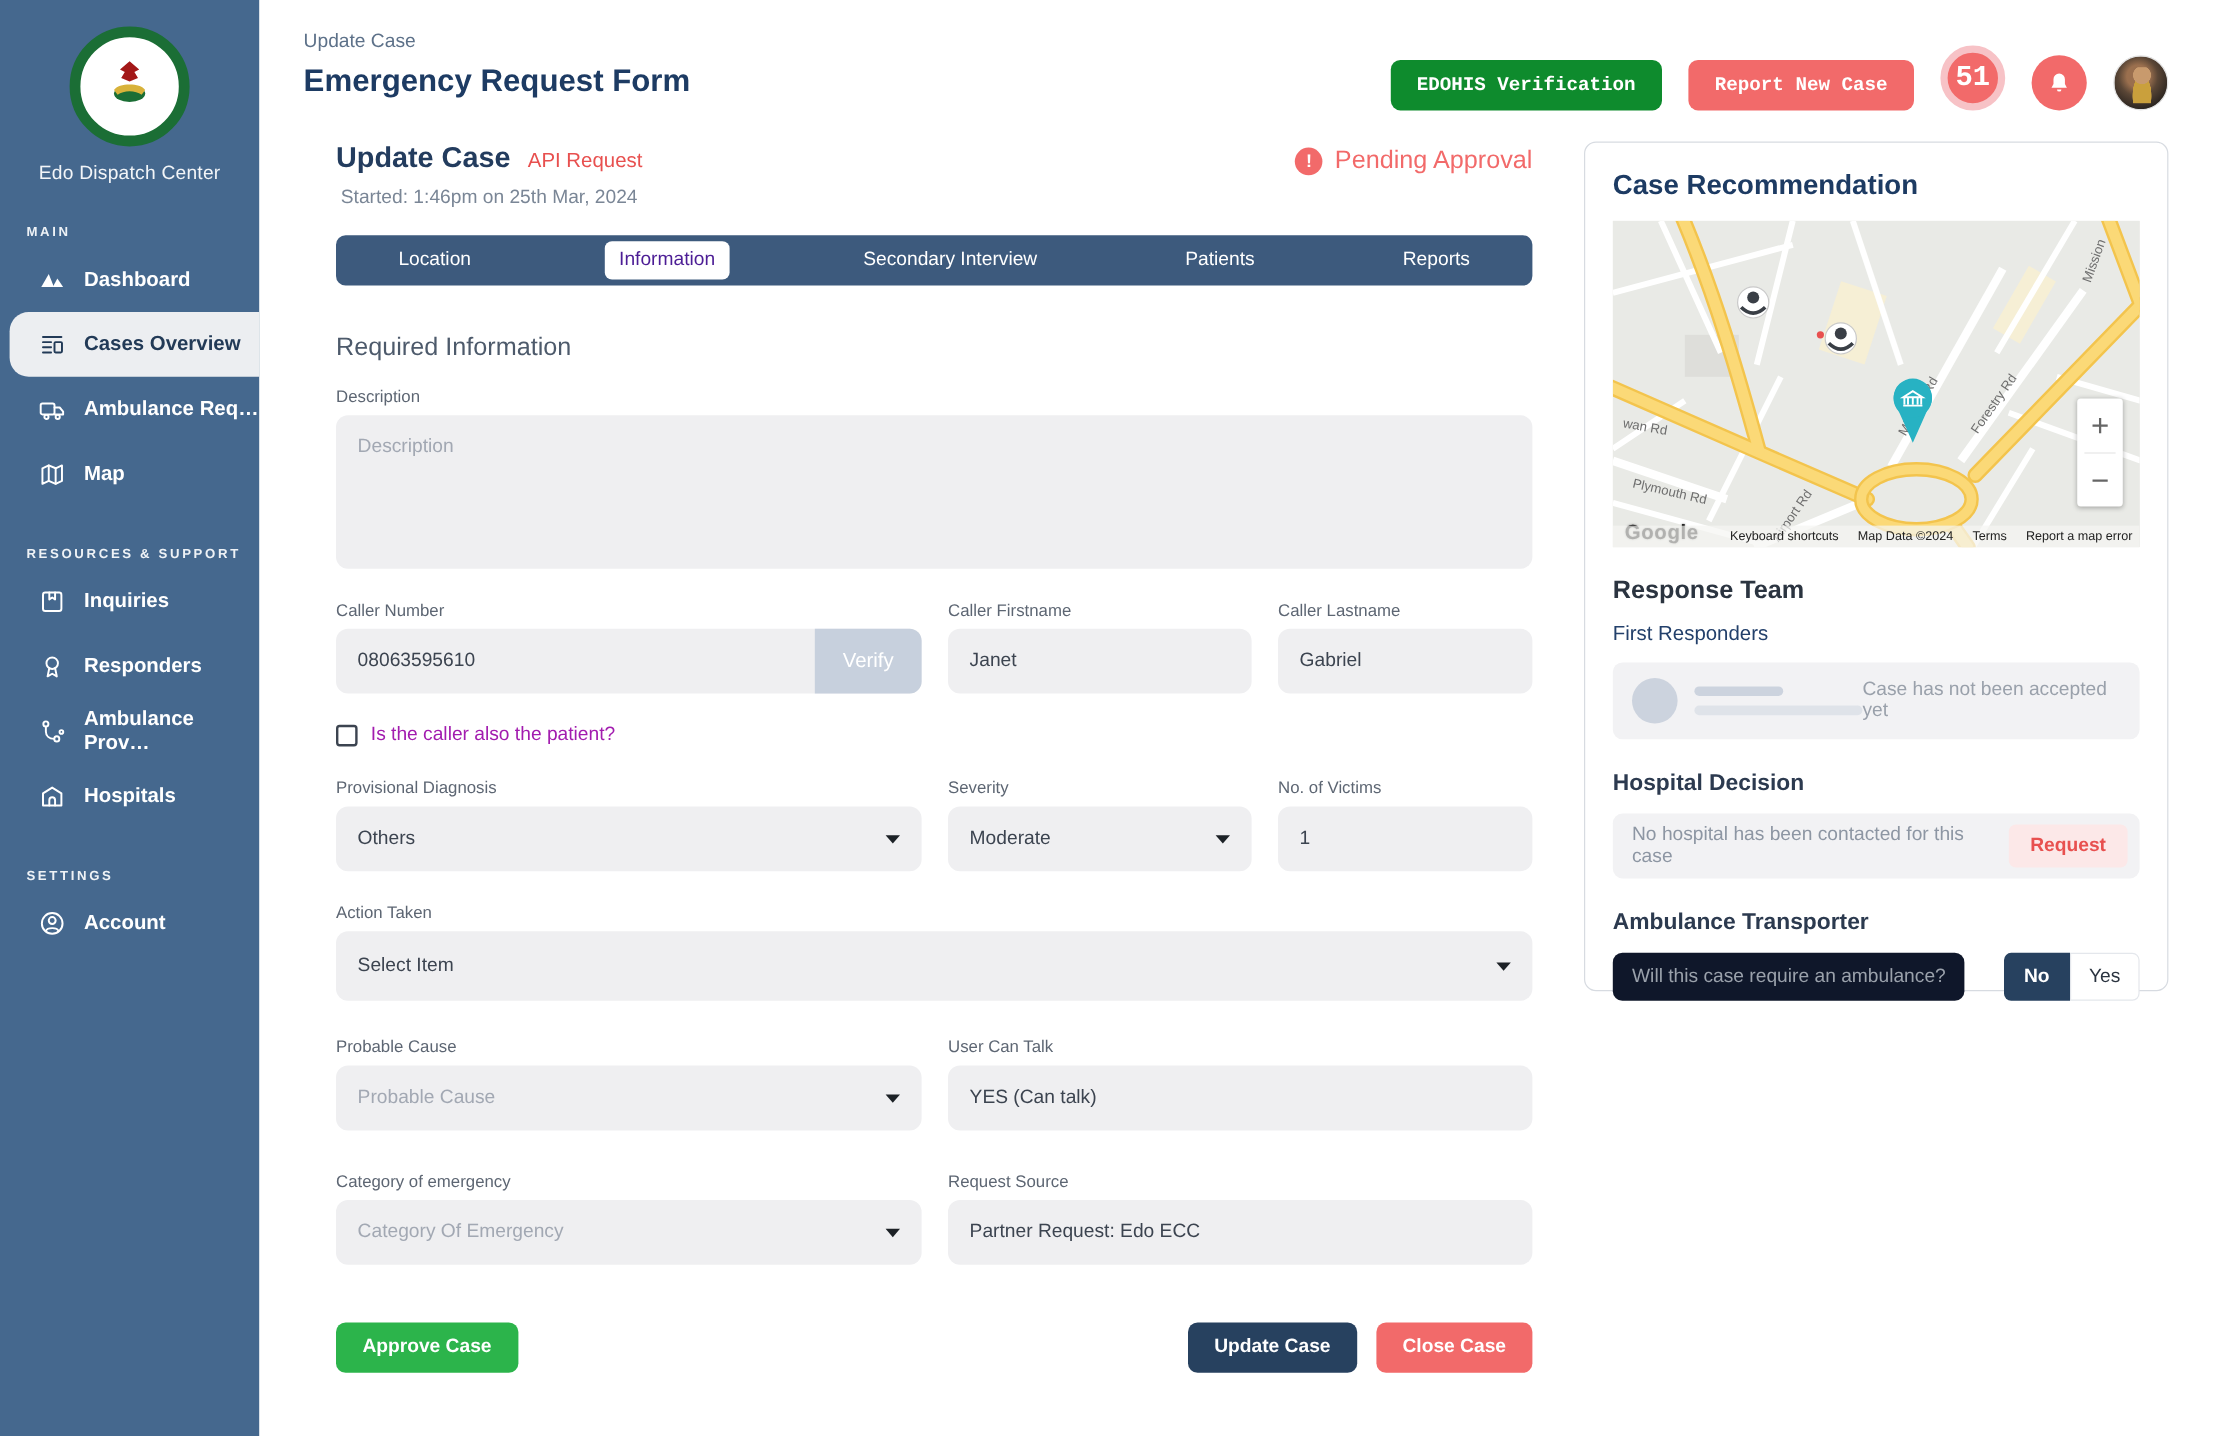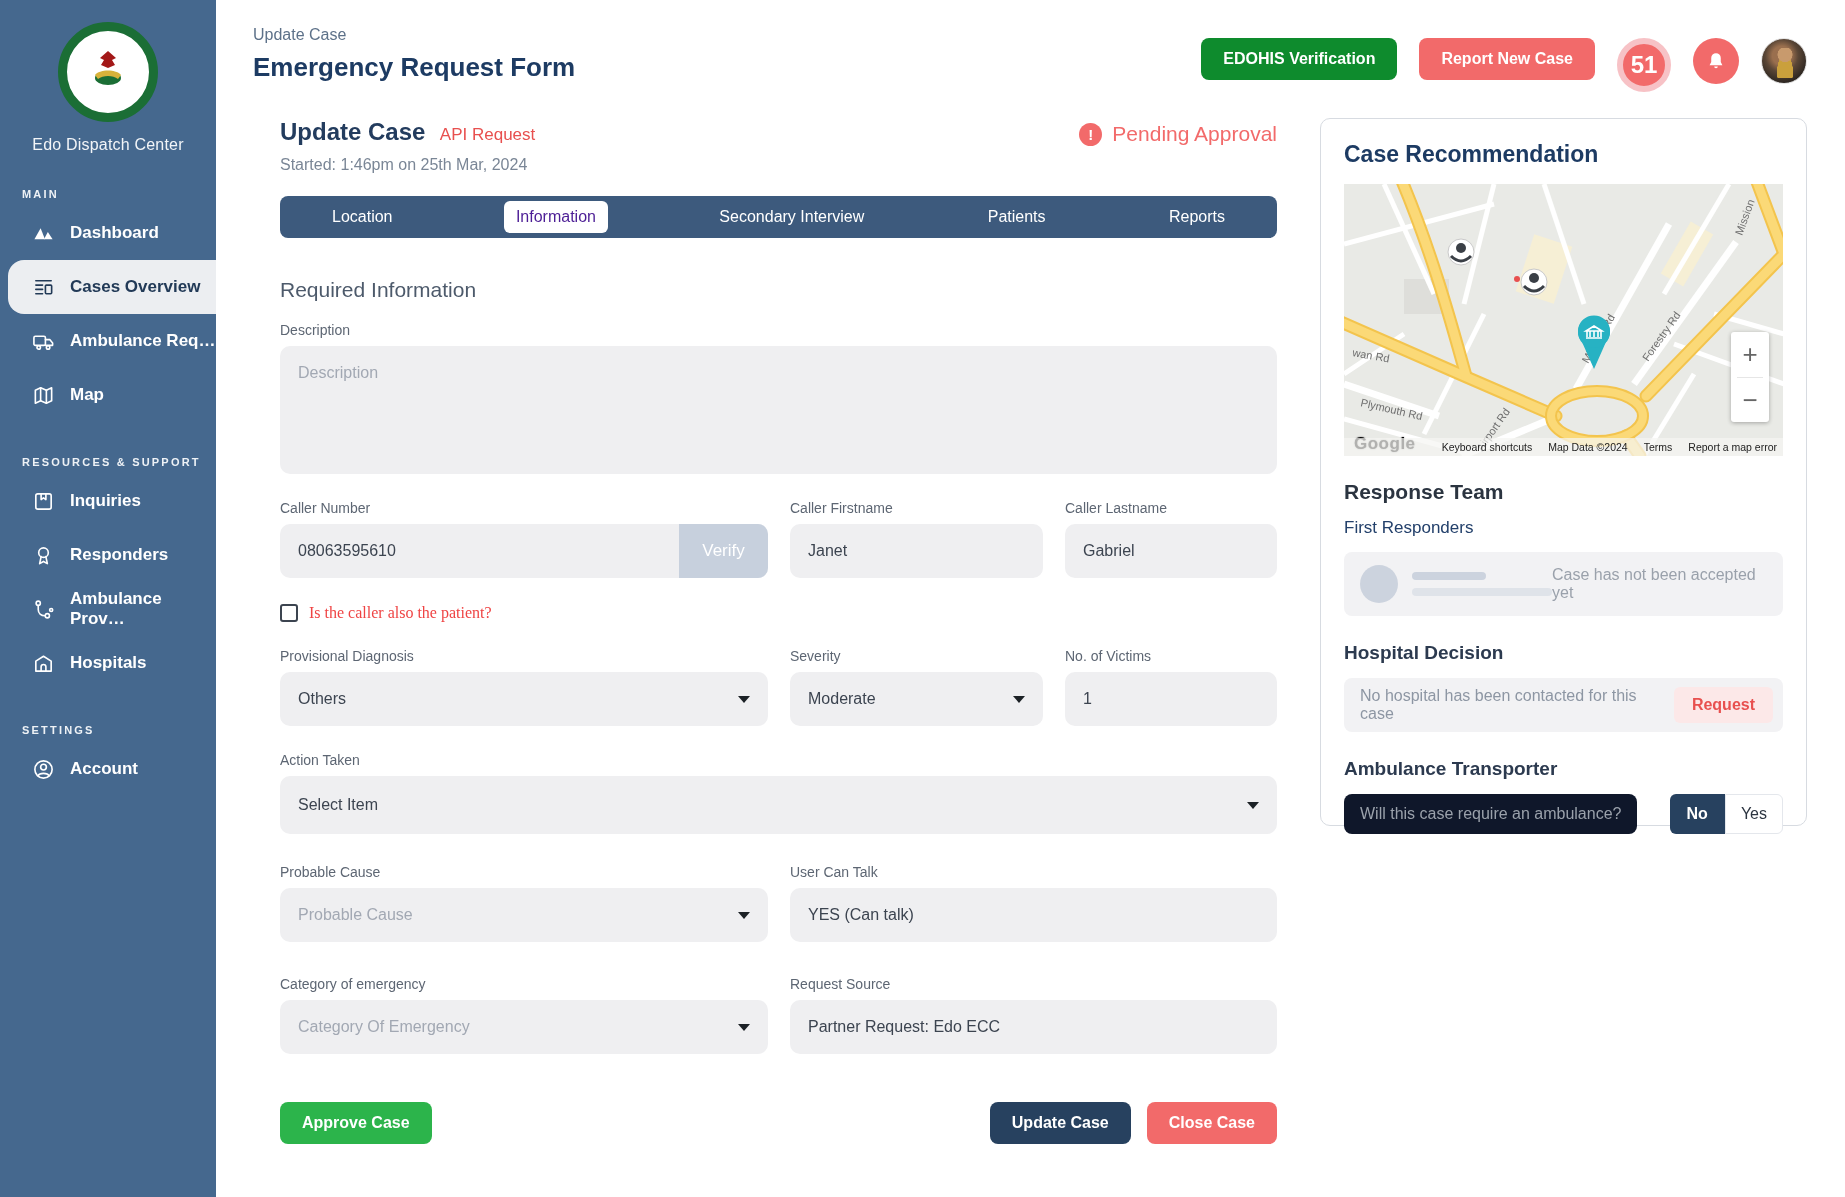--- a/index.html
+++ b/index.html
@@ -23,42 +23,42 @@
   .nav-item svg { width:23px; height:23px; stroke:#fff; fill:none;
     stroke-width:1.7; stroke-linecap:round; stroke-linejoin:round; flex-shrink:0; }
   .nav-item.active { background:#eceef1; color:#223a57; border-radius:16px 0 0 16px; }
   .nav-item.active svg { stroke:#223a57; }
 
   
   .main { flex:1; padding:26px 38px 0 37px; position:relative; }
   .topbar { display:flex; align-items:flex-start; }
   .crumb { font-size:16px; color:#5d7189; margin-bottom:8px; }
   .page-title { font-size:26px; font-weight:700; color:#1d3b63; }
-  .topbar-right { margin-left:auto; display:flex; align-items:flex-start; gap:22px; margin-top:12px; }
+  .topbar-right { margin-left:auto; display:flex; align-items:flex-end; gap:22px; margin-top:12px;font-family:Liberation Mono, monospace; }
   .btn { border:none; border-radius:8px; font-weight:700; font-size:16px;
     padding:12px 22px; color:#fff; cursor:pointer; font-family:inherit; }
   .btn-green { background:#0e8b2d; }
   .btn-salmon { background:#f26a6a; }
   .notif-count { width:54px; height:54px; border-radius:50%; background:#f26a6a;
     border:6px solid #f7c2c6; color:#fff; font-size:24px; font-weight:600;
     display:flex; align-items:center; justify-content:center; cursor:pointer; }
   .bell-circle { width:46px; height:46px; border-radius:50%; background:#f26a6a;
     display:flex; align-items:center; justify-content:center; cursor:pointer; }
   .bell-circle svg { width:22px; height:22px; fill:#fff; }
   .avatar { width:46px; height:46px; border-radius:50%; cursor:pointer;
     background:radial-gradient(circle at 45% 38%, #9a6f4e 0 26%, #5a4636 45%, #2b2520 75%);
     border:1px solid #e3e3e3; overflow:hidden; position:relative; }
   .avatar::after { content:""; position:absolute; left:12px; top:9px; width:22px; height:30px;
     background:radial-gradient(circle at 50% 22%, #c89a6d 0 28%, transparent 30%),
                radial-gradient(ellipse at 50% 80%, #caa03c 0 50%, transparent 52%); }
 
   .content-row { display:flex; margin-top:26px; }
   .form-col { width:997px; margin-left:27px; }
   
-  .case-head { display:flex; align-items:flex-start; }
+  .case-head { display:flex; align-items:flex-start;text-align:center; }
   .case-title { font-size:24px; font-weight:600; color:#233c5e; }
   .case-tag { font-size:17px; color:#e8504f; margin-left:10px; font-weight:500; }
   .case-started { font-size:16px; color:#7a8696; margin-top:10px; }
   .status { margin-left:auto; display:flex; align-items:center; gap:10px;
     color:#f26a6a; font-size:21px; font-weight:500; margin-top:4px; }
   .status-icon { width:23px; height:23px; border-radius:50%; background:#f26a6a;
     color:#fff; font-weight:700; font-size:15px; display:flex; align-items:center; justify-content:center; }
 
   
   .tabs { margin-top:22px; background:#3d5a7d; border-radius:8px; height:42px;
@@ -81,21 +81,21 @@
   .row { display:grid; gap:22px; margin-bottom:26px; }
   .row-3 { grid-template-columns:488px 253px 1fr; }
   .row-2 { grid-template-columns:488px 1fr; }
   .grp .f-wrap { position:relative; }
   .verify-btn { position:absolute; right:0; top:0; height:54px; width:89px;
     background:#c7d0dd; color:#fff; border:none; border-radius:0 10px 10px 0;
     font-size:17px; font-family:inherit; cursor:pointer; }
   .checkbox-row { display:flex; align-items:center; gap:11px; margin:2px 0 26px; }
   .checkbox { width:18px; height:18px; border:2px solid #3c4450; border-radius:3px;
     background:#fff; cursor:pointer; flex-shrink:0; }
-  .checkbox-label { font-size:16px; color:#ef4444;font-family:Liberation Serif, serif; }
+  .checkbox-label { font-size:16px; color:#a21caf; }
   .action-row { margin-bottom:30px; }
   .action-row .f-select { height:58px; }
   .form-buttons { display:flex; align-items:center; margin:48px 0 40px; gap:16px; }
   .btn-navy { background:#27415f; }
   .btn-lgreen { background:#2cb44b; }
   .spacer { flex:1; }
 
   
   .rec-card { width:487px; margin-left:43px; border:1px solid #d7dbe1; border-radius:10px;
     padding:22px 23px; height:708px; }

